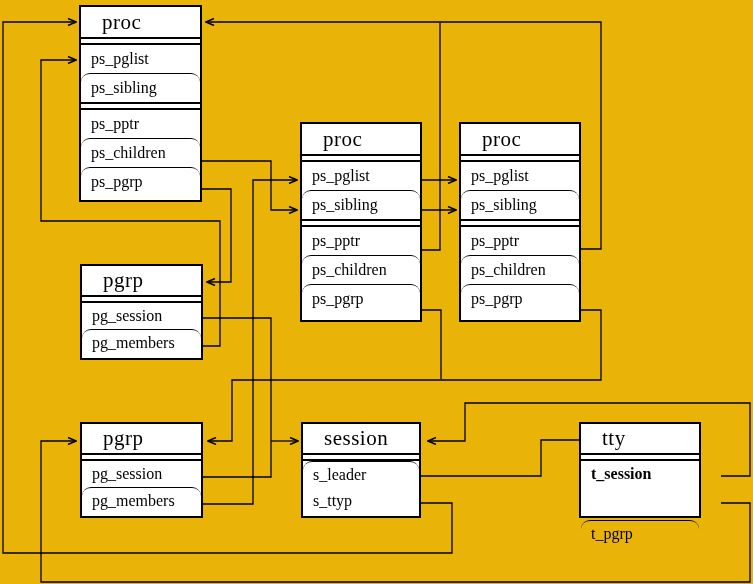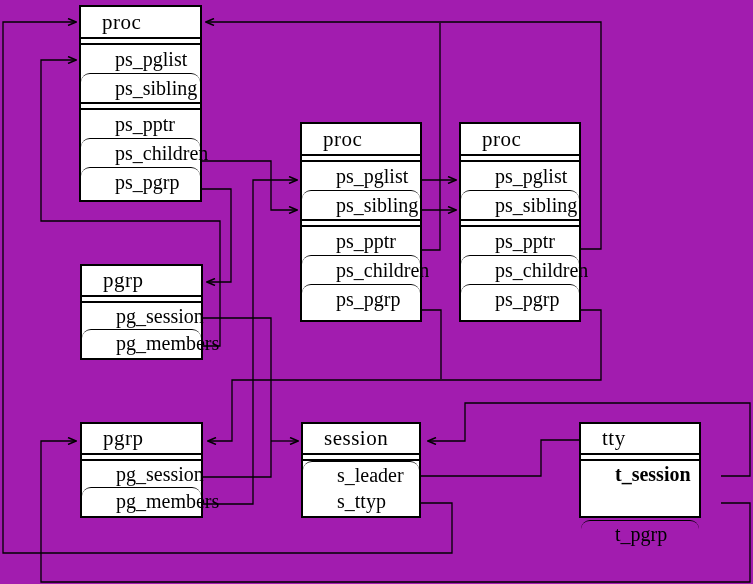--- a/index.html
+++ b/index.html
@@ -1,37 +1,37 @@
 <!DOCTYPE html>
 <html><head>
 <meta charset="utf-8">
 <style>
   html,body{margin:0;padding:0;background:#ffffff;}
   #stage{
-    position:relative;width:753px;height:584px;background:#a21caf;
+    position:relative;width:753px;height:584px;background:#eab308;
     font-family:"Liberation Serif","DejaVu Serif",serif;color:#000;
     overflow:hidden;
   }
   #wires{position:absolute;left:0;top:0;z-index:0;}
   .box{
     position:absolute;z-index:1;background:#fff;
     border:2.5px solid #000;box-sizing:border-box;
     display:flex;flex-direction:column;
   }
   .box .title{
     flex:0 0 auto;display:flex;align-items:center;
     padding-left:21px;font-size:21px;line-height:1;letter-spacing:.5px;
   }
   .box .band{
     flex:0 0 auto;height:4px;
     border-top:2.5px solid #000;border-bottom:2.5px solid #000;
   }
   .box .field{
     flex:0 0 auto;display:flex;align-items:center;
-    padding-left:34px;font-size:20px;line-height:1;
+    padding-left:10px;font-size:16px;line-height:1;
   }
   .box .field.sep{border-top:1.2px solid #000;border-radius:9px;}
 </style>
 </head>
 <body>
 
 <div id="stage">
   <svg id="wires" width="753" height="584" viewBox="0 0 753 584">
     <defs>
       <marker id="arr" viewBox="0 0 10 8" markerWidth="10" markerHeight="8" refX="9" refY="4" orient="auto" markerUnits="userSpaceOnUse">

